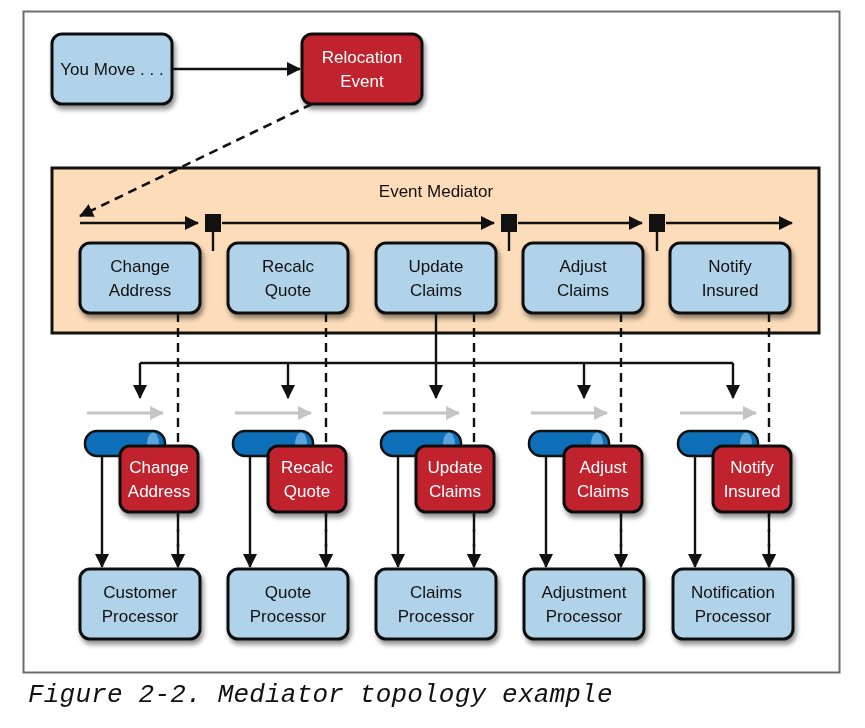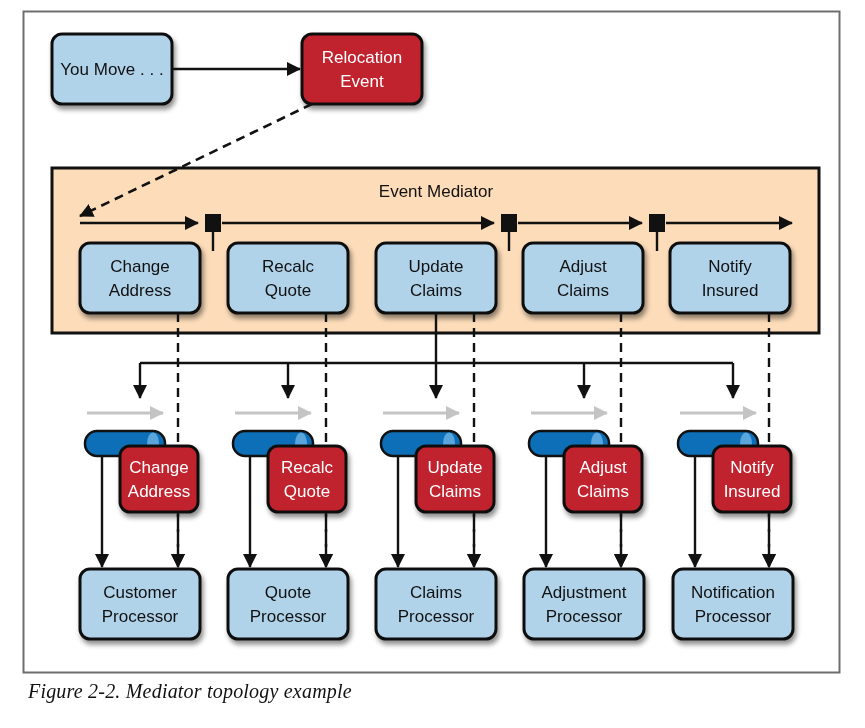--- a/index.html
+++ b/index.html
@@ -1,22 +1,22 @@
 <!DOCTYPE html>
 <html><head>
 <meta charset="utf-8">
 <style>
   html, body { margin: 0; padding: 0; background: #ffffff; }
   body { width: 865px; height: 728px; position: relative; overflow: hidden; }
   #diagram { position: absolute; left: 0; top: 0; }
   .box-text { font-family: "Liberation Sans", sans-serif; font-size: 17px; text-anchor: middle; }
   .caption {
     position: absolute; left: 28px; top: 680px;
-    font-family: Liberation Serif, serif;
-    font-style: italic; font-size: 20px; color: #111;
+    font-family: Liberation Mono, monospace;
+    font-style: italic; font-size: 26px; color: #111;
     letter-spacing: 0.2px;
   }
 </style>
 </head>
 <body>
 
 <svg id="diagram" width="865" height="728" viewBox="0 0 865 728" xmlns="http://www.w3.org/2000/svg">
   <defs>
     <marker id="arrow-black" markerWidth="10" markerHeight="10" refX="9" refY="5" orient="auto" markerUnits="userSpaceOnUse">
       <path d="M0,0 L10,5 L0,10 z" fill="#111"></path>

